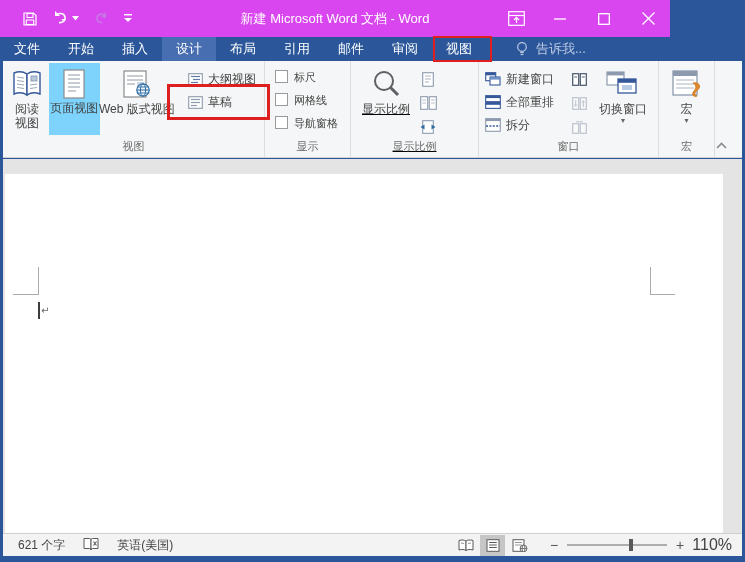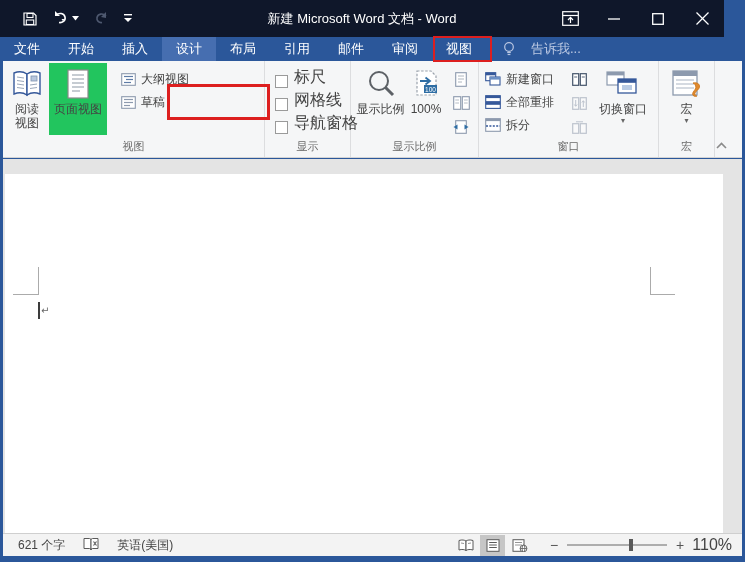--- a/index.html
+++ b/index.html
@@ -1,50 +1,50 @@
 <!DOCTYPE html>
 <html><head>
 <meta charset="utf-8">
 <style>
   * { margin:0; padding:0; box-sizing:border-box; }
   body { font-family:"Liberation Sans","DejaVu Sans",sans-serif; background:#888; }
   #window { position:relative; width:745px; height:562px; background:#2b579a; overflow:hidden; }
 
   
-  .titlebar { position:absolute; left:0; top:0; width:724px; height:37px; background:#0f172a; display:flex; align-items:center; }
+  .titlebar { position:absolute; left:0; top:0; width:670px; height:37px; background:#d946ef; display:flex; align-items:center; }
   .qat { display:flex; align-items:center; gap:14px; padding-left:22px; }
   .qat .btn { display:flex; align-items:center; gap:2px; cursor:default; }
   .win-title { position:absolute; left:0; right:0; top:0; height:37px; display:flex; align-items:center; justify-content:center; color:#fff; font-size:13px; pointer-events:none; }
   .win-ctrls { position:absolute; right:0; top:0; height:37px; display:flex; align-items:center; }
   .win-ctrl { width:44px; height:37px; display:flex; align-items:center; justify-content:center; }
 
   
   .tabrow { position:absolute; left:0; top:37px; width:640px; height:24px; background:#2b579a; display:flex; align-items:stretch; color:#fff; font-size:13px; }
   .tab { display:flex; align-items:center; padding:0 14px; cursor:default; }
   .tab.hovered { background:#466eb0; }
   .tab.boxed { position:relative; }
-  .tellme { display:flex; align-items:center; gap:16px; color:#bcc9e3; padding:0 10px; margin-left:7px; }
+  .tellme { display:flex; align-items:center; gap:8px; color:#bcc9e3; padding:0 10px; margin-left:20px; }
   .tabrow-right { margin-left:auto; display:flex; align-items:center; }
   .signin { color:#fff; padding:0 12px; }
   .share { display:flex; align-items:center; gap:5px; color:#fff; padding:0 14px 0 6px; }
 
   
   .ribbon { position:absolute; left:3px; top:61px; width:739px; height:97px; background:#f5f6f7; border-bottom:1px solid #d4d4d4; display:flex; }
   .rgroup { display:flex; flex-direction:column; border-right:1px solid #dcdddf; }
   .rgc { flex:1; display:flex; align-items:flex-start; padding:2px 2px 0 2px; }
   .rlabel { text-align:center; font-size:11px; color:#6a6a6a; padding:1px 4px 3px; white-space:nowrap; }
   .bigbtn { display:flex; flex-direction:column; align-items:center; justify-content:flex-start; padding:3px 5px 1px; font-size:12px; color:#444; min-width:44px; height:72px; cursor:default; }
   .bigbtn .ic { height:36px; display:flex; align-items:center; justify-content:center; }
   .bigbtn .lb { text-align:center; line-height:14px; white-space:nowrap; }
   .bigbtn .lb.wrap2 { width:28px; white-space:normal; }
-  .bigbtn.selected { background:#22c55e; }
+  .bigbtn.selected { background:#7dd3fc;font-family:Liberation Mono, monospace; }
   .dd { font-size:8px; color:#666; line-height:8px; margin-top:1px; }
   .smallcol { display:flex; flex-direction:column; gap:5px; padding:7px 6px 0 6px; }
   .smallbtn { display:flex; align-items:center; gap:5px; font-size:12px; color:#444; white-space:nowrap; cursor:default; height:18px; }
-  .chkrow { display:flex; align-items:flex-end; gap:6px; font-size:16px; color:#444; white-space:nowrap; height:18px; }
+  .chkrow { display:flex; align-items:flex-start; gap:6px; font-size:11px; color:#444; white-space:nowrap; height:18px; }
   .chk { width:13px; height:13px; background:#fff; border:1px solid #9a9a9a; }
   .iconcol { display:flex; flex-direction:column; gap:6px; padding:7px 4px 0 2px; }
   .iconbtn { width:22px; height:18px; display:flex; align-items:center; justify-content:center; }
   .dim { opacity:.4; }
   .collapse-ribbon { position:absolute; right:8px; bottom:4px; width:26px; height:16px; display:flex; align-items:center; justify-content:center; }
 
   
   .redbox { position:absolute; border:3px solid #dd1f1f; pointer-events:none; z-index:9; }
   #redbox-viewtab { left:433px; top:36px; width:59px; height:26px; border-width:2px; }
   #redbox-draft { left:167px; top:84px; width:103px; height:36px; }
@@ -184,20 +184,39 @@
                   <line x1="6" y1="6" x2="18" y2="6"></line>
                   <line x1="6" y1="10" x2="18" y2="10"></line>
                   <line x1="6" y1="14" x2="18" y2="14"></line>
                   <line x1="6" y1="18" x2="18" y2="18"></line>
                   <line x1="6" y1="22" x2="14" y2="22"></line>
                 </g>
               </svg>
           </span>
           <span class="lb">页面视图</span>
         </div>
+        <div class="bigbtn">
+          <span class="ic">
+            <svg width="30" height="30" viewBox="0 0 30 30">
+                <rect x="2" y="2" width="22" height="26" fill="#fff" stroke="#8a8a8a" stroke-width="1.2"></rect>
+                <g stroke="#aeb6bf" stroke-width="1.4">
+                  <line x1="5" y1="7" x2="21" y2="7"></line>
+                  <line x1="5" y1="11" x2="21" y2="11"></line>
+                  <line x1="5" y1="15" x2="13" y2="15"></line>
+                </g>
+                <rect x="15" y="13" width="7" height="6" fill="#c9d4e4"></rect>
+                <circle cx="21" cy="21" r="6.2" fill="#eef3fa" stroke="#2e6da4" stroke-width="1.2"></circle>
+                <ellipse cx="21" cy="21" rx="2.6" ry="6.2" fill="none" stroke="#2e6da4" stroke-width="1"></ellipse>
+                <line x1="14.8" y1="21" x2="27.2" y2="21" stroke="#2e6da4" stroke-width="1"></line>
+                <line x1="15.6" y1="18" x2="26.4" y2="18" stroke="#2e6da4" stroke-width="0.9"></line>
+                <line x1="15.6" y1="24" x2="26.4" y2="24" stroke="#2e6da4" stroke-width="0.9"></line>
+              </svg>
+          </span>
+          <span class="lb">Web 版式视图</span>
+        </div>
         <div class="smallcol" style="padding-left:14px;">
           <div class="smallbtn">
             <svg width="15" height="13" viewBox="0 0 15 13">
                 <rect x="0.7" y="0.7" width="13.6" height="11.6" fill="#fff" stroke="#8d9aae" stroke-width="1.1"></rect>
                 <g stroke="#5f7ca6" stroke-width="1.2">
                   <line x1="3" y1="3.5" x2="12" y2="3.5"></line>
                   <line x1="5" y1="6.5" x2="12" y2="6.5"></line>
                   <line x1="3" y1="9.5" x2="10" y2="9.5"></line>
                 </g>
               </svg>
@@ -232,41 +251,30 @@
           </div>
           <div class="chkrow">
             <span class="chk"></span>
             <span>导航窗格</span>
           </div>
         </div>
       </div>
       <div class="rlabel">显示</div>
     </div>
 
-    <div class="rgroup" style="width:128px;">
+    <div class="rgroup" style="width:128px;text-decoration:underline;">
       <div class="rgc" style="padding-left:6px;">
         <div class="bigbtn">
           <span class="ic">
             <svg width="30" height="30" viewBox="0 0 30 30">
                 <circle cx="13" cy="12" r="9" fill="none" stroke="#5d6166" stroke-width="2"></circle>
                 <line x1="19.5" y1="18.5" x2="27" y2="26" stroke="#5d6166" stroke-width="3"></line>
               </svg>
           </span>
           <span class="lb">显示比例</span>
-        </div>
-        <div class="bigbtn">
-          <span class="ic">
-            <svg width="28" height="30" viewBox="0 0 28 30">
-                <path d="M5 2 H19 L24 7 V26 H5 Z" fill="#fff" stroke="#9aa2ac" stroke-width="1.2" stroke-dasharray="2.5 1.6"></path>
-                <path d="M8 12 H17 M13.5 8.5 L18 12 L13.5 15.5" fill="none" stroke="#2e6da4" stroke-width="1.8"></path>
-                <rect x="12" y="16" width="13" height="8" fill="#2e6da4"></rect>
-                <text x="18.5" y="22.5" font-size="6.5" fill="#fff" text-anchor="middle" font-family="Liberation Sans, sans-serif">100</text>
-              </svg>
-          </span>
-          <span class="lb">100%</span>
         </div>
         <div class="iconcol">
           <span class="iconbtn">
             <svg width="12" height="15" viewBox="0 0 12 15">
                 <rect x="0.7" y="0.7" width="10.6" height="13.6" fill="#fff" stroke="#8d9aae" stroke-width="1.1"></rect>
                 <g stroke="#aeb6bf" stroke-width="1">
                   <line x1="3" y1="4" x2="9" y2="4"></line>
                   <line x1="3" y1="7" x2="9" y2="7"></line>
                   <line x1="3" y1="10" x2="7" y2="10"></line>
                 </g>

